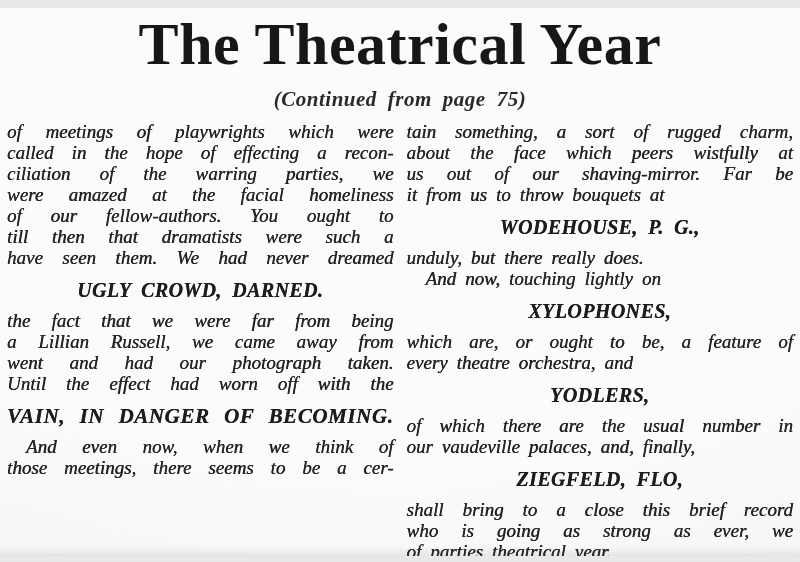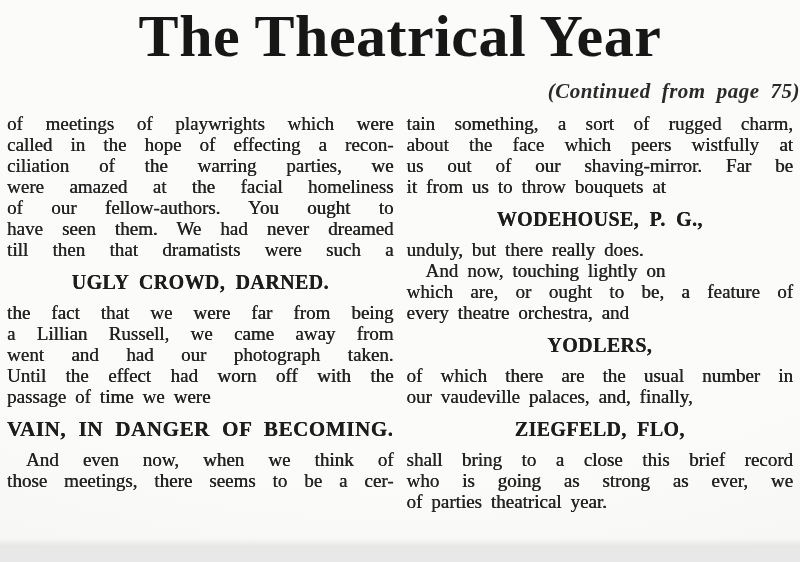--- a/index.html
+++ b/index.html
@@ -5,21 +5,21 @@
   html, body {
     margin: 0;
     padding: 0;
     background: #e8e8e8;
     font-family: "Liberation Serif", "DejaVu Serif", serif;
   }
   .page {
     position: relative;
     width: 800px;
     height: 548px;
-    margin: 0 auto;
+    margin: 8px auto;
     overflow: hidden;
     background:
       radial-gradient(ellipse 120% 90% at 50% 35%, #fbfbfa 55%, #f4f4f2 100%),
       #f9f9f8;
     color: var(--ink, #242424);
   }
   .page::after {
     content: "";
     position: absolute;
     left: 0; right: 0; bottom: 0;
@@ -40,34 +40,34 @@
   }
   .subtitle {
     margin-top: 13px;
     font-size: 21px;
     line-height: 25px;
     font-weight: bold;
     font-style: italic;
     color: #2a2a2a;
     letter-spacing: 0.5px;
     word-spacing: 0.25em;
-    text-align: right;
   }
   .columns {
     display: flex;
     gap: 13px;
     padding: 0 7px;
     margin-top: 9px;
   }
   .col {
     flex: 1 1 0;
     min-width: 0;
     font-size: 19px;
     line-height: 21px;
     text-shadow: 0.35px 0 0 currentColor; 
+    font-style: italic;
   }
   .para { margin: 0; }
   .line {
     text-align: justify;
     text-align-last: justify;
     white-space: nowrap; 
   }
   .line.short {
     text-align-last: left;
     word-spacing: 0.22em;
@@ -101,30 +101,29 @@
     <div class="subtitle">(Continued from page 75)</div>
   </div>
   <div class="columns">
     <div class="col">
         <div class="para">
           <div class="line">of meetings of playwrights which were</div>
           <div class="line">called in the hope of effecting a recon-</div>
           <div class="line">ciliation of the warring parties, we</div>
           <div class="line">were amazed at the facial homeliness</div>
           <div class="line">of our fellow-authors. You ought to</div>
+          <div class="line">till then that dramatists were such a</div>
           <div class="line">have seen them. We had never dreamed</div>
-          <div class="line">till then that dramatists were such a</div>
         </div>
         <div class="heading">UGLY CROWD, DARNED.</div>
         <div class="para">
           <div class="line">the fact that we were far from being</div>
           <div class="line">a Lillian Russell, we came away from</div>
           <div class="line">went and had our photograph taken.</div>
           <div class="line">Until the effect had worn off with the</div>
-          <div class="line short">passage of time we were</div>
         </div>
         <div class="heading wide">VAIN, IN DANGER OF BECOMING.</div>
         <div class="para">
           <div class="line indent">And even now, when we think of</div>
           <div class="line">those meetings, there seems to be a cer-</div>
         </div>
       </div>
     <div class="col">
         <div class="para">
           <div class="line">tain something, a sort of rugged charm,</div>
@@ -132,20 +131,21 @@
           <div class="line">us out of our shaving-mirror. Far be</div>
           <div class="line short">it from us to throw bouquets at</div>
         </div>
         <div class="heading">WODEHOUSE, P. G.,</div>
         <div class="para">
           <div class="line short">unduly, but there really does.</div>
         </div>
         <div class="para">
           <div class="line short indent">And now, touching lightly on</div>
         </div>
+        <div class="heading">XYLOPHONES,</div>
         <div class="para">
           <div class="line">which are, or ought to be, a feature of</div>
           <div class="line short">every theatre orchestra, and</div>
         </div>
         <div class="heading">YODLERS,</div>
         <div class="para">
           <div class="line">of which there are the usual number in</div>
           <div class="line short">our vaudeville palaces, and, finally,</div>
         </div>
         <div class="heading">ZIEGFELD, FLO,</div>

